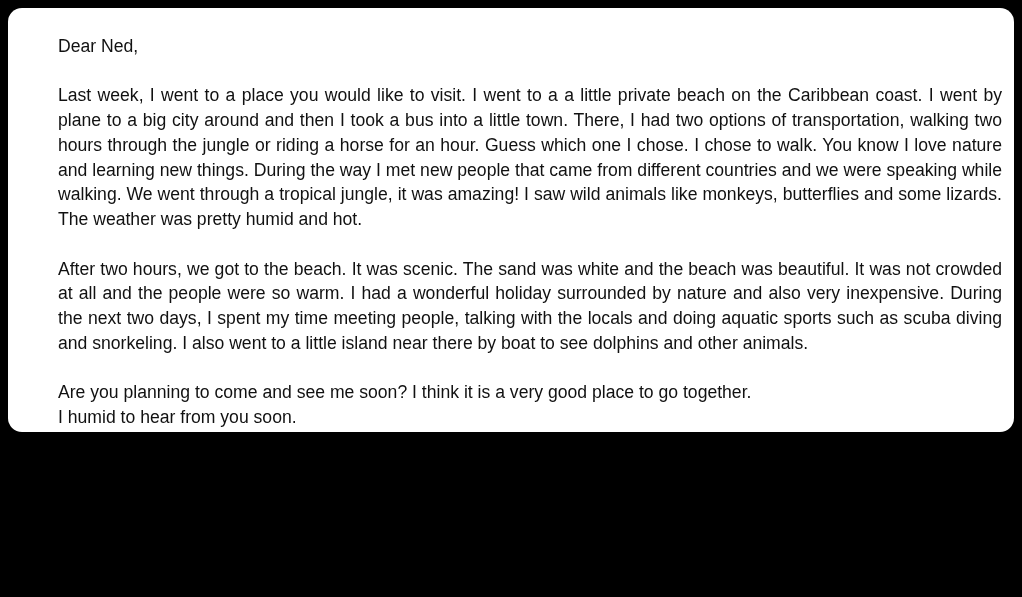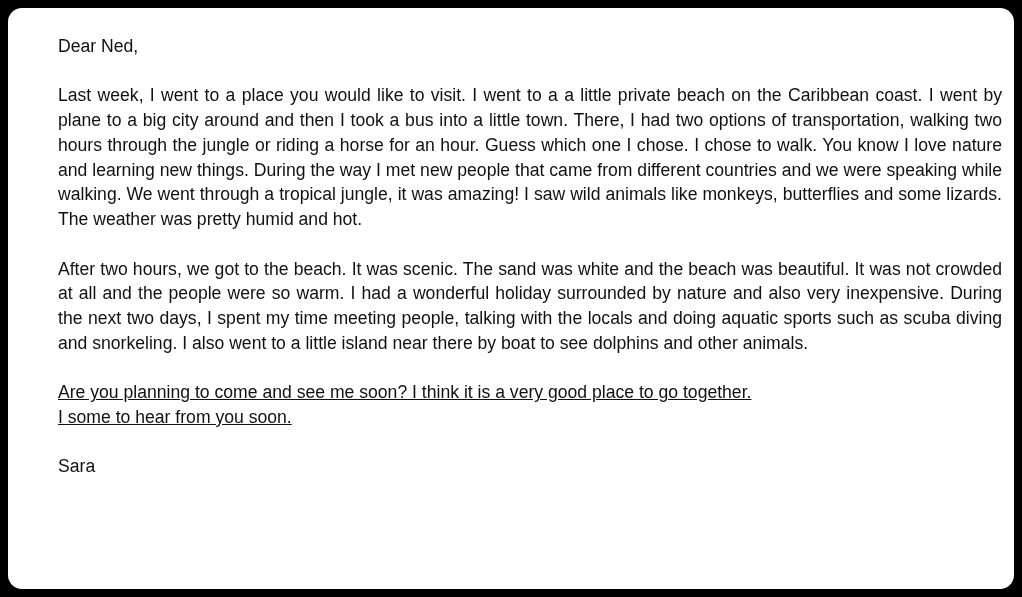--- a/index.html
+++ b/index.html
@@ -11,21 +11,21 @@
     width: 1022px;
     height: 597px;
     overflow: hidden;
     font-family: "Liberation Sans", sans-serif;
   }
   #page {
     position: absolute;
     left: 8px;
     top: 8px;
     width: 1006px;
-    height: 581px;
+    height: 424px;
     background: #ffffff;
     border-radius: 14px;
     overflow: hidden;
   }
   #letter {
     position: absolute;
     left: 50px;
     top: 26px;
     width: 944px;
     color: #111111;
@@ -40,38 +40,37 @@
     margin: 0 0 24.5px 0;
   }
   .para:last-child {
     margin-bottom: 0;
   }
   .para.nojustify {
     text-align: left;
   }
   .line {
     display: block;
-    text-decoration: underline;
   }
 </style>
 </head>
 <body>
 
 <div id="page">
   <div id="letter">
 
     <p class="para nojustify">Dear Ned,</p>
 
 
     <p class="para">Last week, I went to a place you would like to visit. I went to a a little private beach on the Caribbean coast. I went by plane to a big city around and then I took a bus into a little town. There, I had two options of transportation, walking two hours through the jungle or riding a horse for an hour. Guess which one I chose. I chose to walk. You know I love nature and learning new things. During the way I met new people that came from different countries and we were speaking while walking. We went through a tropical jungle, it was amazing! I saw wild animals like monkeys, butterflies and some lizards. The weather was pretty humid and hot.</p>
 
     <p class="para">After two hours, we got to the beach. It was scenic. The sand was white and the beach was beautiful. It was not crowded at all and the people were so warm. I had a wonderful holiday surrounded by nature and also very inexpensive. During the next two days, I spent my time meeting people, talking with the locals and doing aquatic sports such as scuba diving and snorkeling. I also went to a little island near there by boat to see dolphins and other animals.</p>
 
     <p class="para nojustify">
       <span class="line">Are you planning to come and see me soon? I think it is a very good place to go together.</span>
-      <span class="line">I some to hear from you soon.</span>
+      <span class="line">I humid to hear from you soon.</span>
     </p>
 
 
     <p class="para nojustify">Sara</p>
 
   </div>
 </div>
 
 </body></html>

